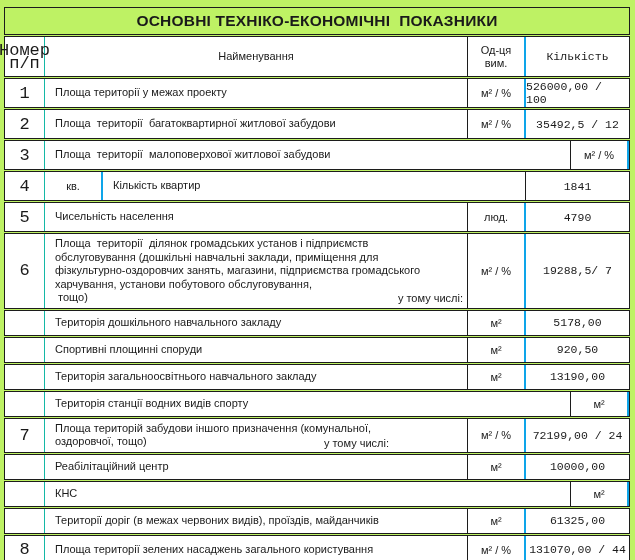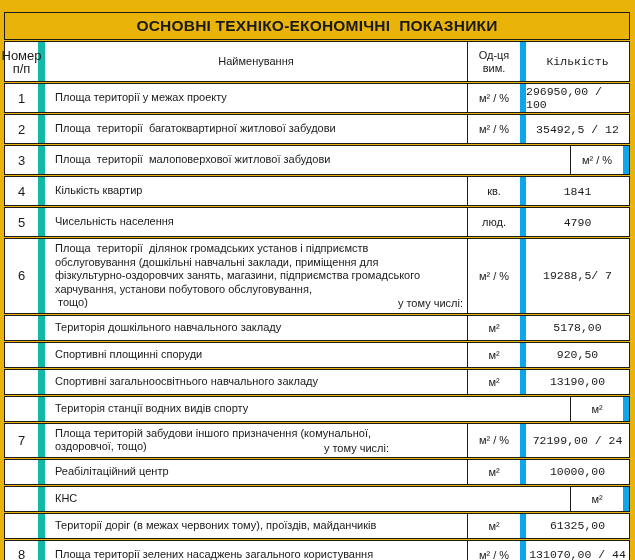--- a/index.html
+++ b/index.html
@@ -4,22 +4,22 @@
 <style>
   html, body {
     margin: 0;
     padding: 0;
     background: #ffffff;
   }
   .page {
     width: 635px;
     height: 560px;
     box-sizing: border-box;
-    padding: 12px 5px 0 4px;
-    background: #eab308;
+    padding: 7px 5px 0 4px;
+    background: #bef264;
     font-family: "Liberation Sans", "DejaVu Sans", sans-serif;
     color: #1a1a1a;
     overflow: hidden;
   }
   .title-box {
     border: 1px solid #1c1c1c;
     height: 28px;
     display: flex;
     align-items: center;
     justify-content: center;
@@ -36,39 +36,40 @@
     display: flex;
     border: 1px solid #1c1c1c;
     margin-bottom: 1px;
     background: #ffffff;
     box-sizing: border-box;
   }
   .c { box-sizing: border-box; }
   .c.num {
     width: 40px;
     flex: 0 0 40px;
-    border-right: 7px solid #14b8a6;
-    display: flex;
-    align-items: center;
-    justify-content: center;
-    font-size: 13px;
+    border-right: 1px solid #14b8a6;
+    display: flex;
+    align-items: center;
+    justify-content: center;
+    font-size: 17px;
+    font-family: Liberation Mono, monospace;
   }
   .c.name {
     flex: 1 1 auto;
     border-right: 1px solid #1c1c1c;
     display: flex;
     align-items: center;
     position: relative;
     padding: 3px 4px 3px 10px;
     font-size: 11px;
   }
   .c.unit {
     width: 58px;
     flex: 0 0 58px;
-    border-right: 6px solid #0ea5e9;
+    border-right: 2px solid #0ea5e9;
     display: flex;
     align-items: center;
     justify-content: center;
     font-size: 11px;
   }
   .c.qty {
     width: 103px;
     flex: 0 0 103px;
     display: flex;
     align-items: center;
@@ -128,21 +129,21 @@
 
   <div id="rows">
   <div class="row r-main">
     <div class="c num">1</div>
     <div class="c name">
       <div class="nm">
         <span class="nmtext">Площа території у межах проекту</span>
       </div>
     </div>
     <div class="c unit">м² / %</div>
-    <div class="c qty">296950,00 / 100</div>
+    <div class="c qty">526000,00 / 100</div>
   </div>
 
   <div class="row r-main">
     <div class="c num">2</div>
     <div class="c name">
       <div class="nm">
         <span class="nmtext">Площа  території  багатоквартирної житлової забудови</span>
       </div>
     </div>
     <div class="c unit">м² / %</div>
@@ -154,26 +155,26 @@
     <div class="c name">
       <div class="nm">
         <span class="nmtext">Площа  території  малоповерхової житлової забудови</span>
       </div>
     </div>
     <div class="c unit">м² / %</div>
   </div>
 
   <div class="row r-main">
     <div class="c num">4</div>
+    <div class="c unit">кв.</div>
     <div class="c name">
       <div class="nm">
         <span class="nmtext">Кількість квартир</span>
       </div>
     </div>
-    <div class="c unit">кв.</div>
     <div class="c qty">1841</div>
   </div>
 
   <div class="row r-main">
     <div class="c num">5</div>
     <div class="c name">
       <div class="nm">
         <span class="nmtext">Чисельність населення</span>
       </div>
     </div>
@@ -212,21 +213,21 @@
       </div>
     </div>
     <div class="c unit">м²</div>
     <div class="c qty">920,50</div>
   </div>
 
   <div class="row r-sub">
     <div class="c num"></div>
     <div class="c name">
       <div class="nm">
-        <span class="nmtext">Спортивні загальноосвітнього навчального закладу</span>
+        <span class="nmtext">Територія загальноосвітнього навчального закладу</span>
       </div>
     </div>
     <div class="c unit">м²</div>
     <div class="c qty">13190,00</div>
   </div>
 
   <div class="row r-sub">
     <div class="c num"></div>
     <div class="c name">
       <div class="nm">
@@ -266,21 +267,21 @@
         <span class="nmtext">КНС</span>
       </div>
     </div>
     <div class="c unit">м²</div>
   </div>
 
   <div class="row r-sub">
     <div class="c num"></div>
     <div class="c name">
       <div class="nm">
-        <span class="nmtext">Території доріг (в межах червоних тому), проїздів, майданчиків</span>
+        <span class="nmtext">Території доріг (в межах червоних видів), проїздів, майданчиків</span>
       </div>
     </div>
     <div class="c unit">м²</div>
     <div class="c qty">61325,00</div>
   </div>
 
   <div class="row r-main">
     <div class="c num">8</div>
     <div class="c name">
       <div class="nm">

